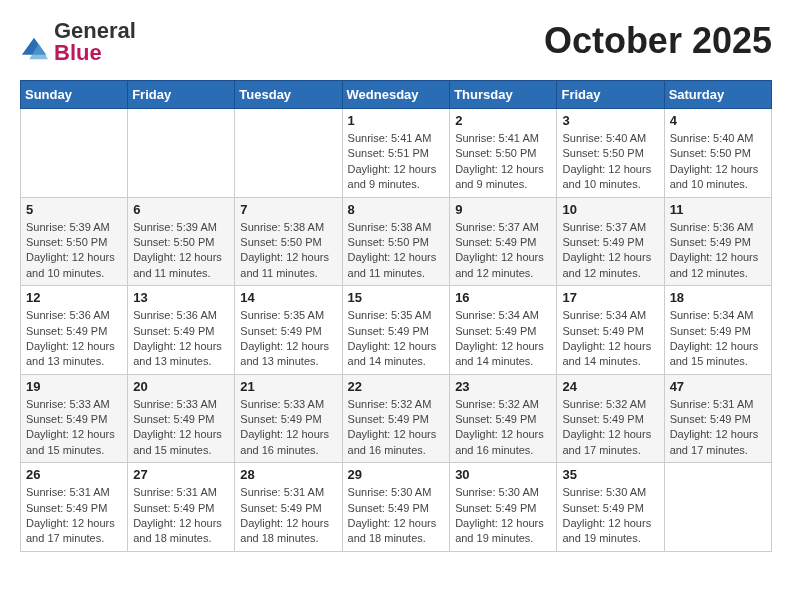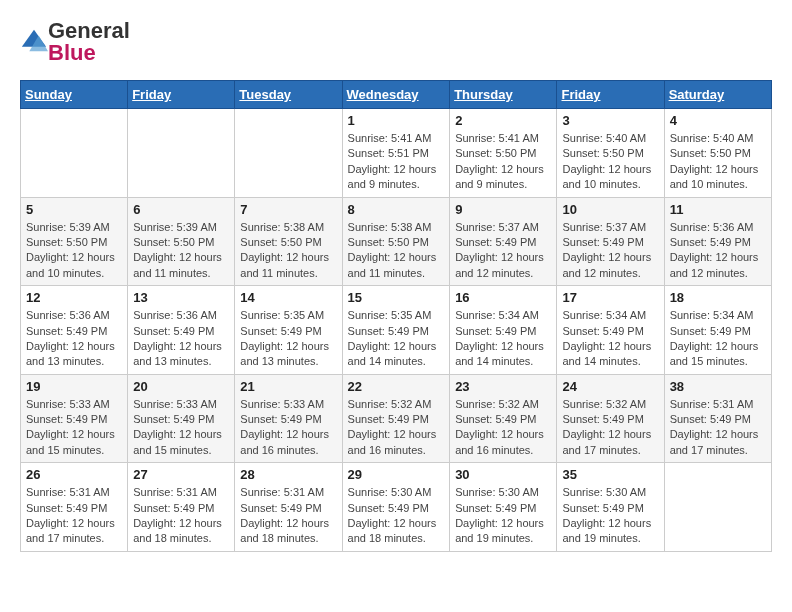--- a/index.html
+++ b/index.html
@@ -11,21 +11,22 @@
       padding: 20px;
     }
     .header {
       display: flex;
       justify-content: space-between;
       align-items: flex-start;
       margin-bottom: 16px;
     }
     .logo {
       display: flex;
-      align-items: center;
+      align-items: flex-end;
+      gap: 6px;
     }
     .logo-text {
       font-size: 22px;
       font-weight: bold;
       line-height: 1;
     }
     .logo-general { color: #333; }
     .logo-blue { color: #be185d; }
     .logo-icon {
       width: 28px;
@@ -47,21 +48,20 @@
       border: 1px solid #ccc;
     }
     .calendar th {
       background: #2a6db5;
       color: #fff;
       font-size: 13px;
       font-weight: bold;
       padding: 6px 4px;
       text-align: left;
       border: 1px solid #1a5090;
-      text-decoration: underline;
     }
     .calendar td {
       vertical-align: top;
       border: 1px solid #ccc;
       padding: 4px 5px;
       width: 108px;
       min-height: 80px;
       background: #fff;
       font-size: 11px;
       color: #333;
@@ -93,20 +93,21 @@
     <svg class="logo-icon" viewBox="0 0 30 30">
       <polygon points="15,2 28,20 2,20" fill="#2a6db5"></polygon>
       <polygon points="20,8 30,25 10,25" fill="#5a9fd4" opacity="0.7"></polygon>
     </svg>
     <div class="logo-text">
       <span class="logo-general">General</span><br>
       <span class="logo-blue">Blue</span>
     </div>
   </div>
   <div class="title-block">
+    <div class="month-title">October 2025</div>
   </div>
 </div>
 
 <table class="calendar">
   <thead>
     <tr>
     <th>Sunday</th>
         <th>Friday</th>
         <th>Tuesday</th>
         <th>Wednesday</th>
@@ -264,21 +265,21 @@
 Sunset: 5:49 PM
 Daylight: 12 hours and 16 minutes.</div>
         </td>
         <td>
           <span class="day-number">24</span>
           <div class="day-info" style="white-space: pre-line;">Sunrise: 5:32 AM
 Sunset: 5:49 PM
 Daylight: 12 hours and 17 minutes.</div>
         </td>
         <td>
-          <span class="day-number">38</span>
+          <span class="day-number">47</span>
           <div class="day-info" style="white-space: pre-line;">Sunrise: 5:31 AM
 Sunset: 5:49 PM
 Daylight: 12 hours and 17 minutes.</div>
         </td>
       </tr>
       <tr>
         <td>
           <span class="day-number">26</span>
           <div class="day-info" style="white-space: pre-line;">Sunrise: 5:31 AM
 Sunset: 5:49 PM

